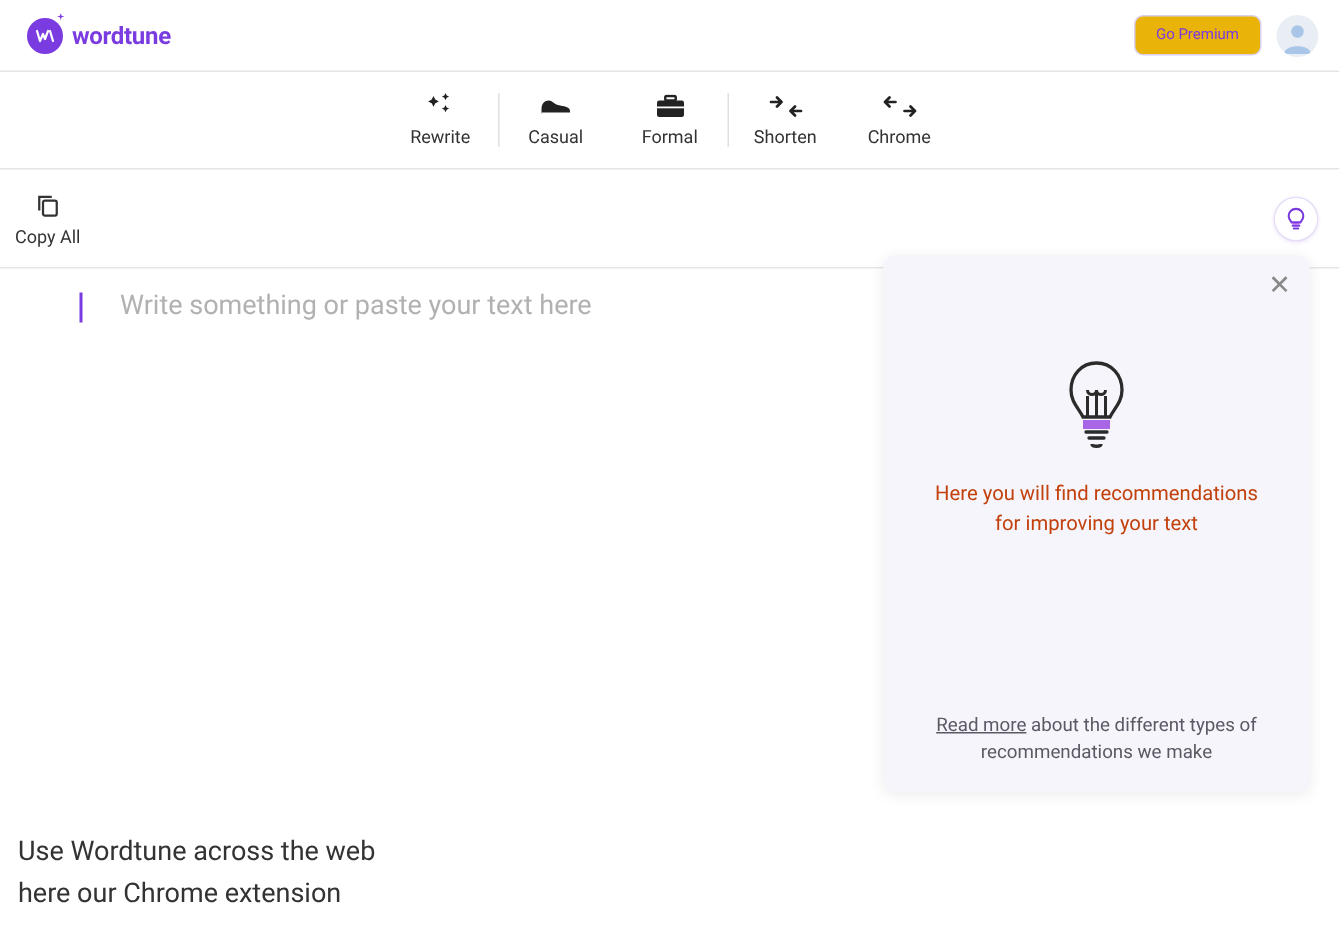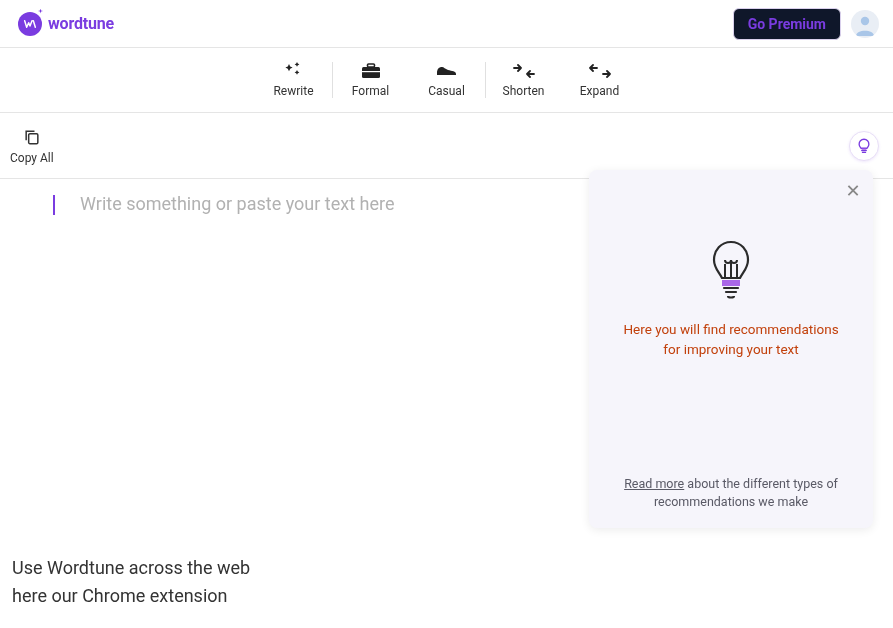--- a/index.html
+++ b/index.html
@@ -55,24 +55,24 @@
       font-size: 16px;
       letter-spacing: -0.2px;
     }
     .header-right {
       display: flex;
       align-items: center;
       gap: 10px;
     }
     .premium-btn {
       border: 1px solid #d9d0ec;
-      background: #0f172a;
+      background: #eab308;
       color: #7a3ce0;
-      font-size: 14px;
-      font-weight: 700;
+      font-size: 10px;
+      font-weight: 400;
       padding: 7px 14px;
       border-radius: 6px;
       cursor: pointer;
     }
     .avatar {
       width: 28px;
       height: 28px;
       border-radius: 50%;
       background: #e9eef5;
       display: flex;
@@ -257,55 +257,55 @@
         <path d="M6 2 l1.2 2.4 2.4 1.2 -2.4 1.2 L6 9.2 4.8 6.8 2.4 5.6 4.8 4.4 Z"></path>
         <path d="M14 0 l0.8 1.6 1.6 0.8 -1.6 0.8 L14 4.8 13.2 3.2 11.6 2.4 13.2 1.6 Z"></path>
         <path d="M14 8 l0.8 1.6 1.6 0.8 -1.6 0.8 L14 12.8 13.2 11.2 11.6 10.4 13.2 9.6 Z"></path>
       </svg>
     </div>
     <span class="tool-label">Rewrite</span>
   </div>
   <div class="tool-sep"></div>
   <div class="tool-item">
     <div class="tool-icon">
+      <svg width="24" height="16" viewBox="0 0 24 16" fill="#222">
+        <path d="M2 10 C2 6 4 4 7 4 C9 4 10 6 13 7 C17 8 21 8 21 11 L21 13 L2 13 Z"></path>
+        <rect x="2" y="12" width="19" height="2" fill="#fff"></rect>
+      </svg>
+    </div>
+    <span class="tool-label">Casual</span>
+  </div>
+  <div class="tool-item">
+    <div class="tool-icon">
       <svg width="20" height="16" viewBox="0 0 20 16" fill="#222">
         <rect x="1" y="4" width="18" height="11" rx="1.5"></rect>
         <rect x="6.5" y="1" width="7" height="3" rx="1" fill="none" stroke="#222" stroke-width="1.6"></rect>
         <rect x="1" y="8" width="18" height="1.2" fill="#fff"></rect>
       </svg>
     </div>
     <span class="tool-label">Formal</span>
   </div>
-  <div class="tool-item">
-    <div class="tool-icon">
-      <svg width="24" height="16" viewBox="0 0 24 16" fill="#222">
-        <path d="M2 10 C2 6 4 4 7 4 C9 4 10 6 13 7 C17 8 21 8 21 11 L21 13 L2 13 Z"></path>
-        <rect x="2" y="12" width="19" height="2" fill="#fff"></rect>
-      </svg>
-    </div>
-    <span class="tool-label">Casual</span>
-  </div>
   <div class="tool-sep"></div>
   <div class="tool-item">
     <div class="tool-icon">
       <svg width="24" height="14" viewBox="0 0 24 14" stroke="#222" stroke-width="1.8" fill="none" stroke-linecap="round" stroke-linejoin="round">
         <path d="M2 4 L9 4 M6 1 L9 4 L6 7"></path>
         <path d="M22 10 L15 10 M18 7 L15 10 L18 13"></path>
       </svg>
     </div>
     <span class="tool-label">Shorten</span>
   </div>
   <div class="tool-item">
     <div class="tool-icon">
       <svg width="24" height="14" viewBox="0 0 24 14" stroke="#222" stroke-width="1.8" fill="none" stroke-linecap="round" stroke-linejoin="round">
         <path d="M9 4 L2 4 M5 1 L2 4 L5 7"></path>
         <path d="M15 10 L22 10 M19 7 L22 10 L19 13"></path>
       </svg>
     </div>
-    <span class="tool-label">Expand</span>
+    <span class="tool-label">Chrome</span>
   </div>
 </div>
 
 <div class="subbar">
   <div class="copy-all">
     <svg viewBox="0 0 24 24" fill="none" stroke="#333" stroke-width="1.8">
       <rect x="8" y="8" width="11" height="12" rx="1.5"></rect>
       <path d="M5 16 L5 5 L15 5"></path>
     </svg>
     <span>Copy All</span>

